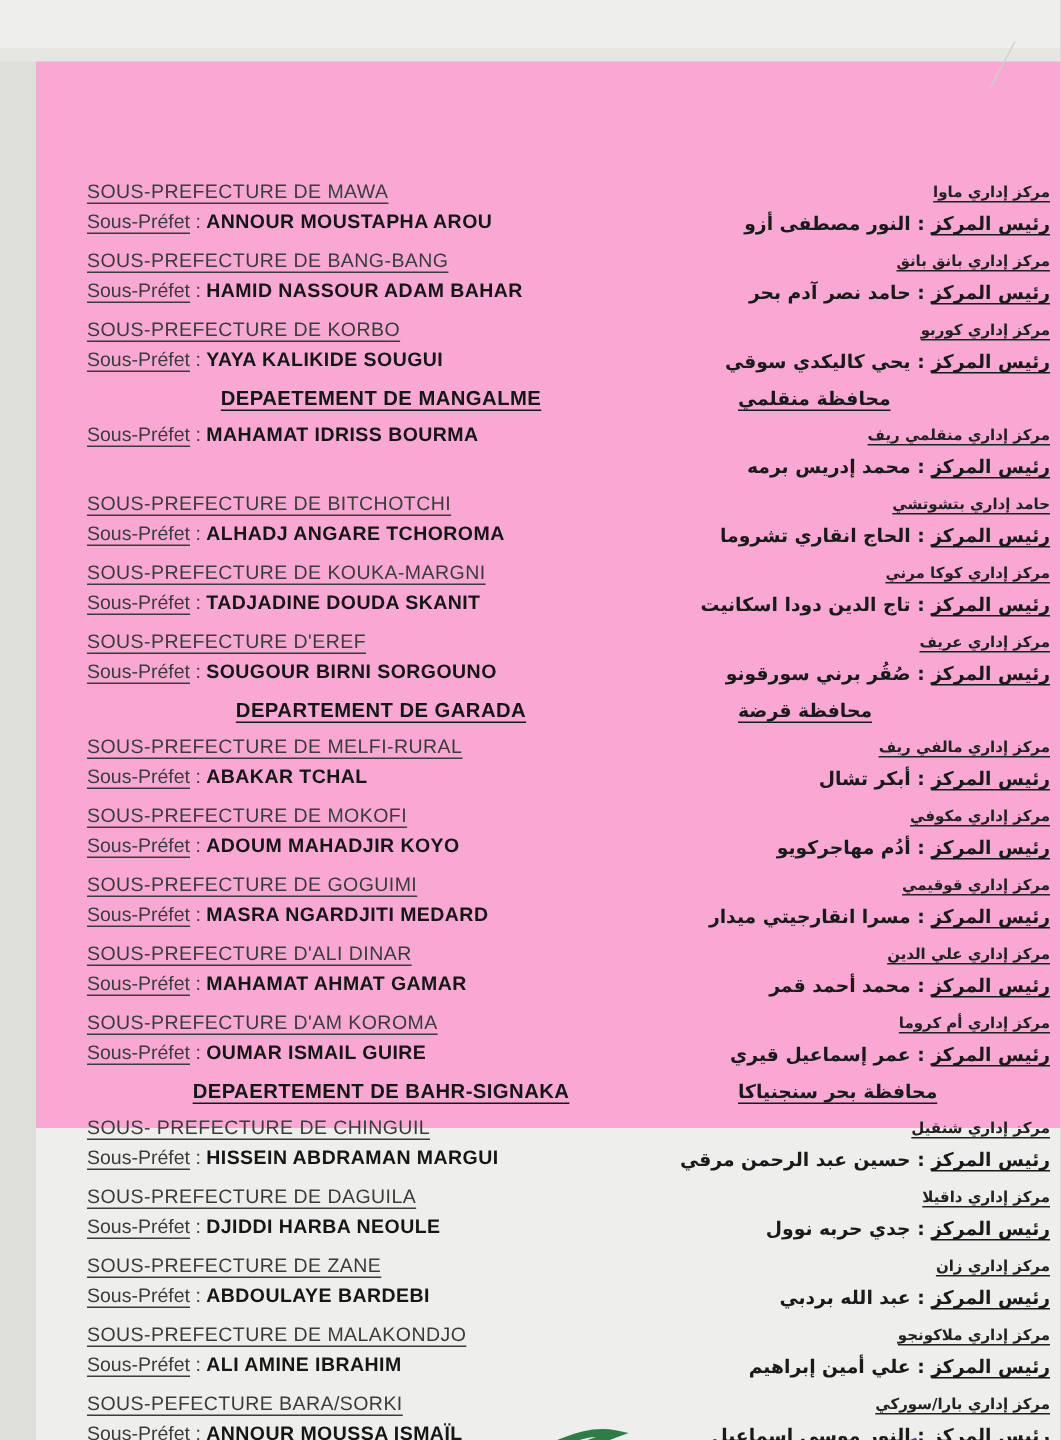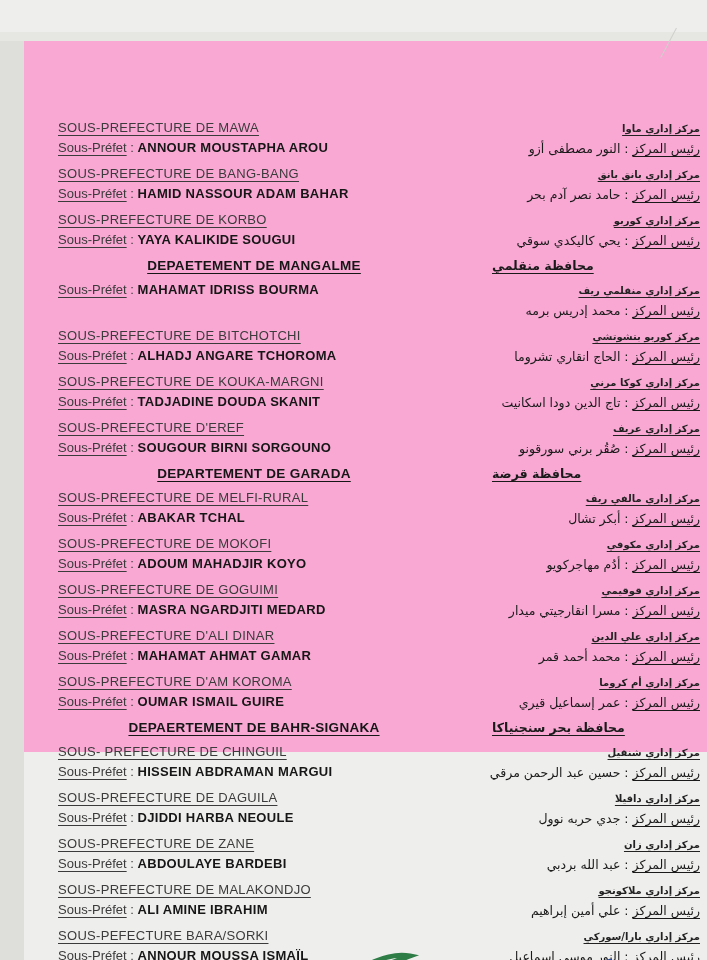--- a/index.html
+++ b/index.html
@@ -37,21 +37,21 @@
     font-size:13px;line-height:20px;color:#3b3b3b;letter-spacing:.3px;
     text-decoration:underline;text-underline-offset:3px;
   }
   .fr-line{font-size:13px;line-height:20px;color:#3b3b3b;}
   .fr-line .label{text-decoration:underline;text-underline-offset:3px;}
   .fr-line .name{font-weight:bold;color:#161616;letter-spacing:.3px;}
   .ar-title{
     font-size:10px;line-height:20px;font-weight:bold;color:#222;
     text-decoration:underline;text-underline-offset:3px;
   }
-  .ar-line{font-size:12.5px;line-height:20px;font-weight:normal;color:#1a1a1a;text-align:right;}
+  .ar-line{font-size:12.5px;line-height:20px;font-weight:bold;color:#1a1a1a;text-align:right;}
   .ar-line .label{text-decoration:underline;text-underline-offset:3px;}
   .header-row{margin:4px 0;gap:42px;}
   .fr-header{
     width:392px;flex:0 0 392px;text-align:center;
     font-size:13.5px;line-height:20px;font-weight:bold;color:#161616;
     letter-spacing:.3px;text-decoration:underline;text-underline-offset:3px;
   }
   .ar-header{
     flex:1 1 auto;direction:rtl;text-align:left;
     font-family:"DejaVu Sans",sans-serif;
@@ -136,21 +136,21 @@
   </div>
 
   <div class="row entry">
     <div class="fr">
       <div class="fr-title">SOUS-PREFECTURE DE BITCHOTCHI</div>
       <div class="fr-line">
         <span class="label">Sous-Préfet</span><span class="sep"> : </span><span class="name">ALHADJ ANGARE TCHOROMA</span>
       </div>
     </div>
     <div class="ar">
-      <div class="ar-title">مركز كوربو بتشوتشي</div>
+      <div class="ar-title">حامد إداري بتشوتشي</div>
       <div class="ar-line">
         <span class="label">رئيس المركز</span><span class="sep"> : </span><span class="name">الحاج انقاري تشروما</span>
       </div>
     </div>
   </div>
 
   <div class="row entry">
     <div class="fr">
       <div class="fr-title">SOUS-PREFECTURE DE KOUKA-MARGNI</div>
       <div class="fr-line">

